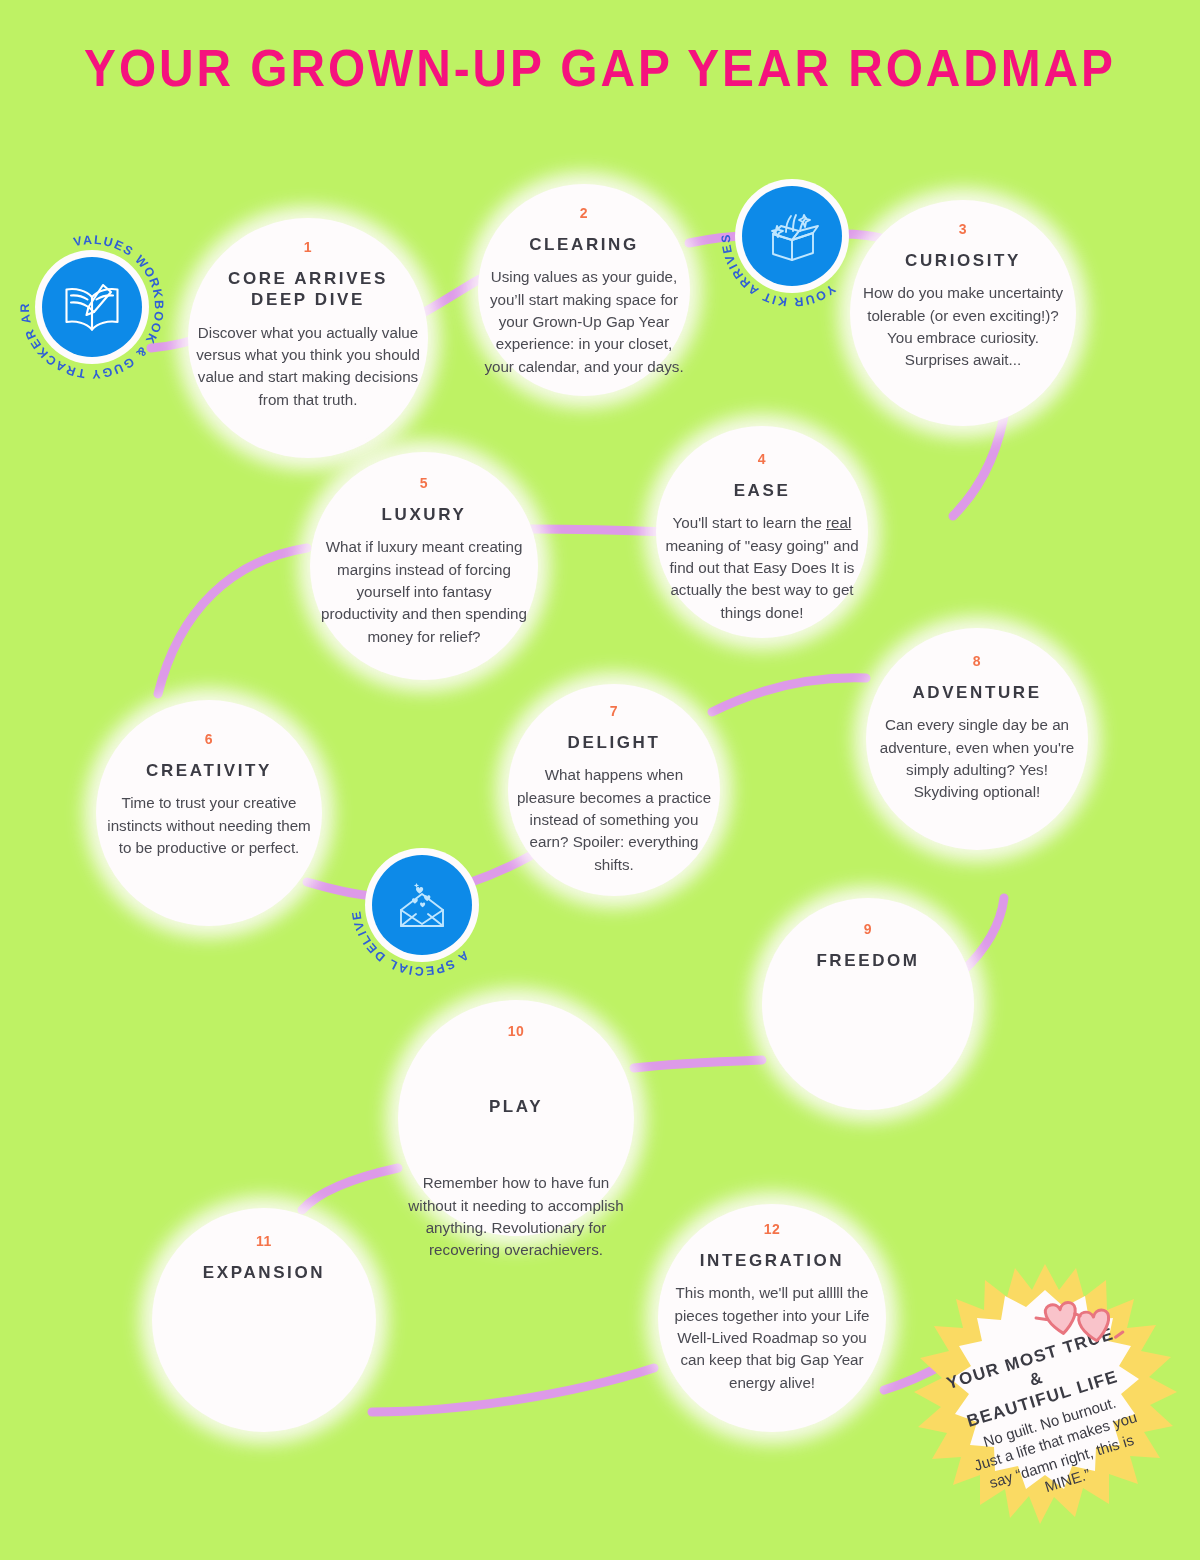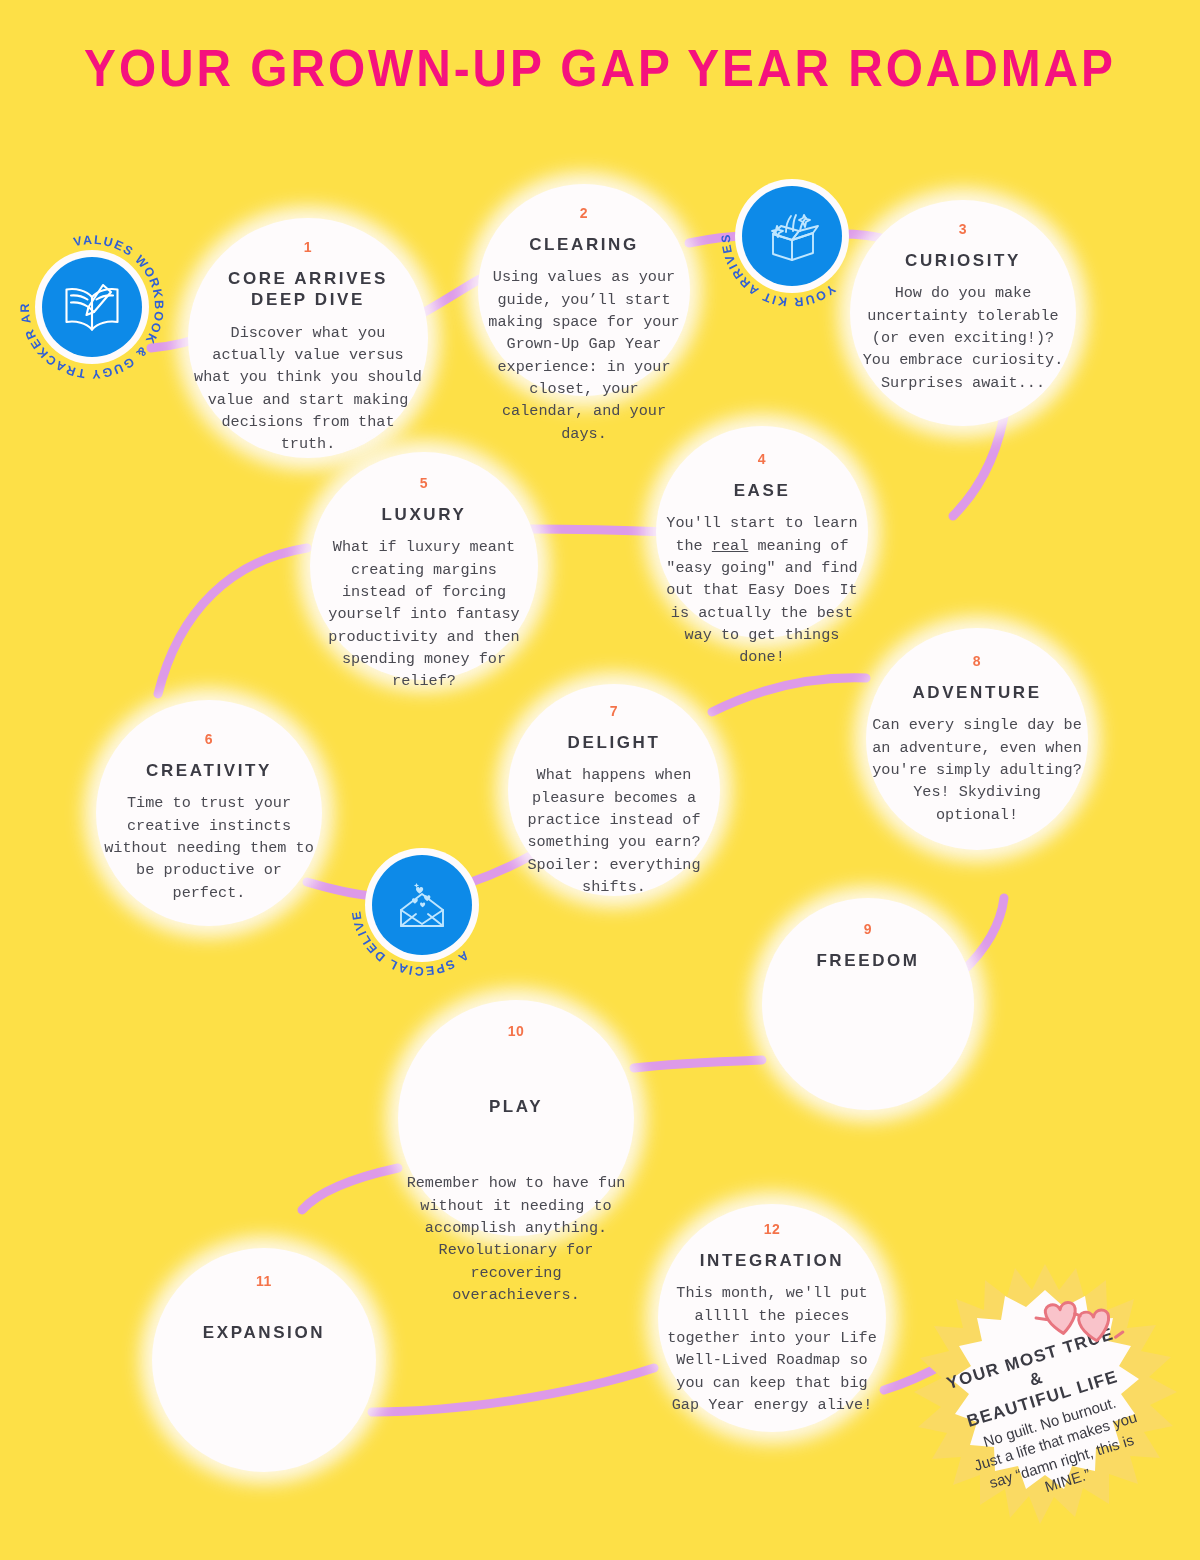--- a/index.html
+++ b/index.html
@@ -8,21 +8,21 @@
     padding: 0;
     background: #fdf1f6;
   }
   body {
     font-family: "Liberation Sans", sans-serif;
   }
   #canvas {
     position: relative;
     width: 1200px;
     height: 1560px;
-    background: #fde047;
+    background: #bef264;
     overflow: hidden;
   }
 
   
   #title {
     position: absolute;
     left: 0;
     top: 38px;
     width: 1200px;
     text-align: center;
@@ -73,21 +73,20 @@
     letter-spacing: 2.6px;
     line-height: 1.25;
   }
   .node .body {
     margin-top: 11px;
     color: #4a4a52;
     font-size: 15.2px;
     line-height: 1.47;
     font-weight: 500;
     padding: 0 6px;
-    font-family: Liberation Mono, monospace;
   }
   .node .body u { text-decoration: underline; margin-top: 28px; }
 
   
   .badge {
     position: absolute;
     width: 150px;
     height: 150px;
   }
   .badge .disc {
@@ -260,21 +259,21 @@
     <div class="num">9</div>
     <div class="ttl">FREEDOM</div>
   </div>
 
   <div class="node" style="left:398px; top:1000px; width:236px; height:236px; padding-top:24px;gap:44px;">
     <div class="num">10</div>
     <div class="ttl">PLAY</div>
     <div class="body">Remember how to have fun without it needing to accomplish anything. Revolutionary for recovering overachievers.</div>
   </div>
 
-  <div class="node" style="left:152px; top:1248px; width:224px; height:224px; padding-top:26px;gap:20px;">
+  <div class="node" style="left:152px; top:1208px; width:224px; height:224px; padding-top:26px;">
     <div class="num">11</div>
     <div class="ttl">EXPANSION</div>
   </div>
 
   <div class="node" style="left:658px; top:1204px; width:228px; height:228px; padding-top:18px;">
     <div class="num">12</div>
     <div class="ttl">INTEGRATION</div>
     <div class="body">This month, we'll put alllll the pieces together into your Life Well-Lived Roadmap so you can keep that big Gap Year energy alive!</div>
   </div>
 

